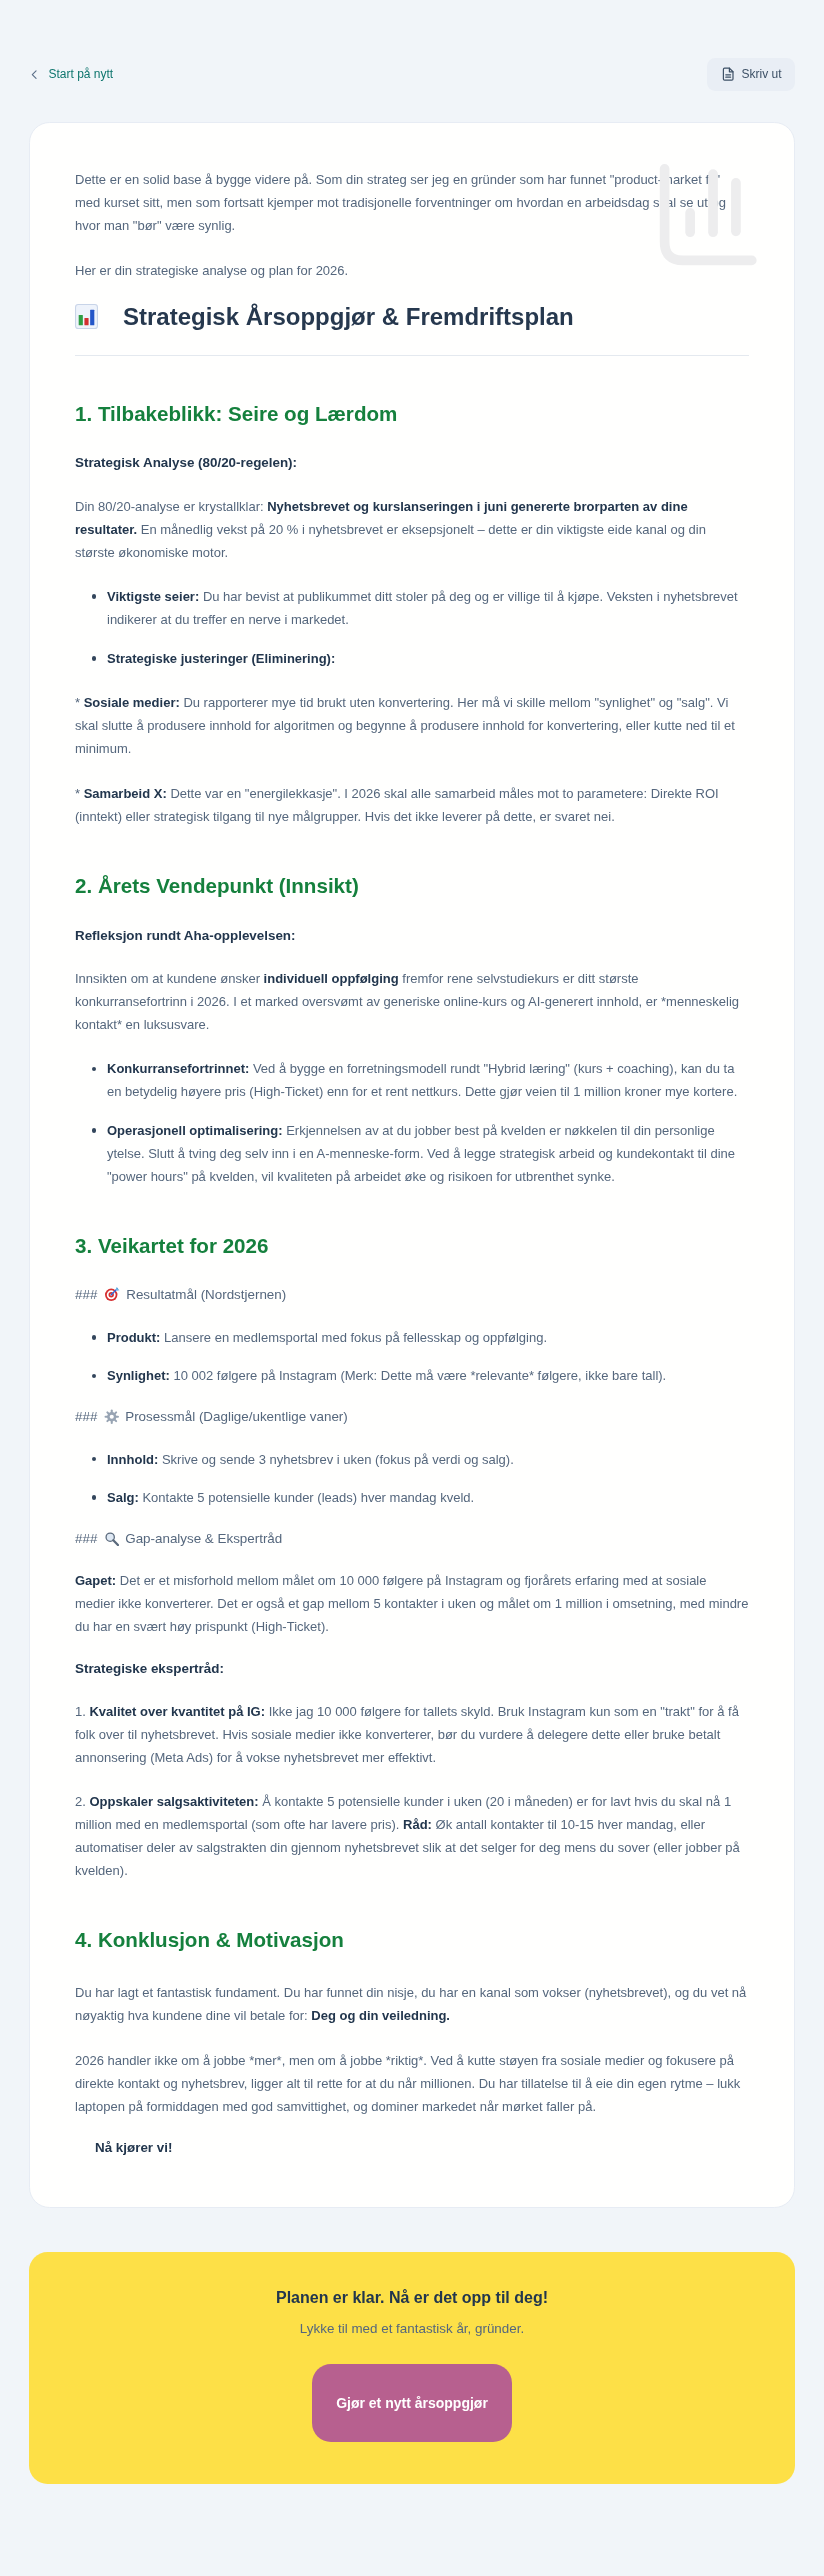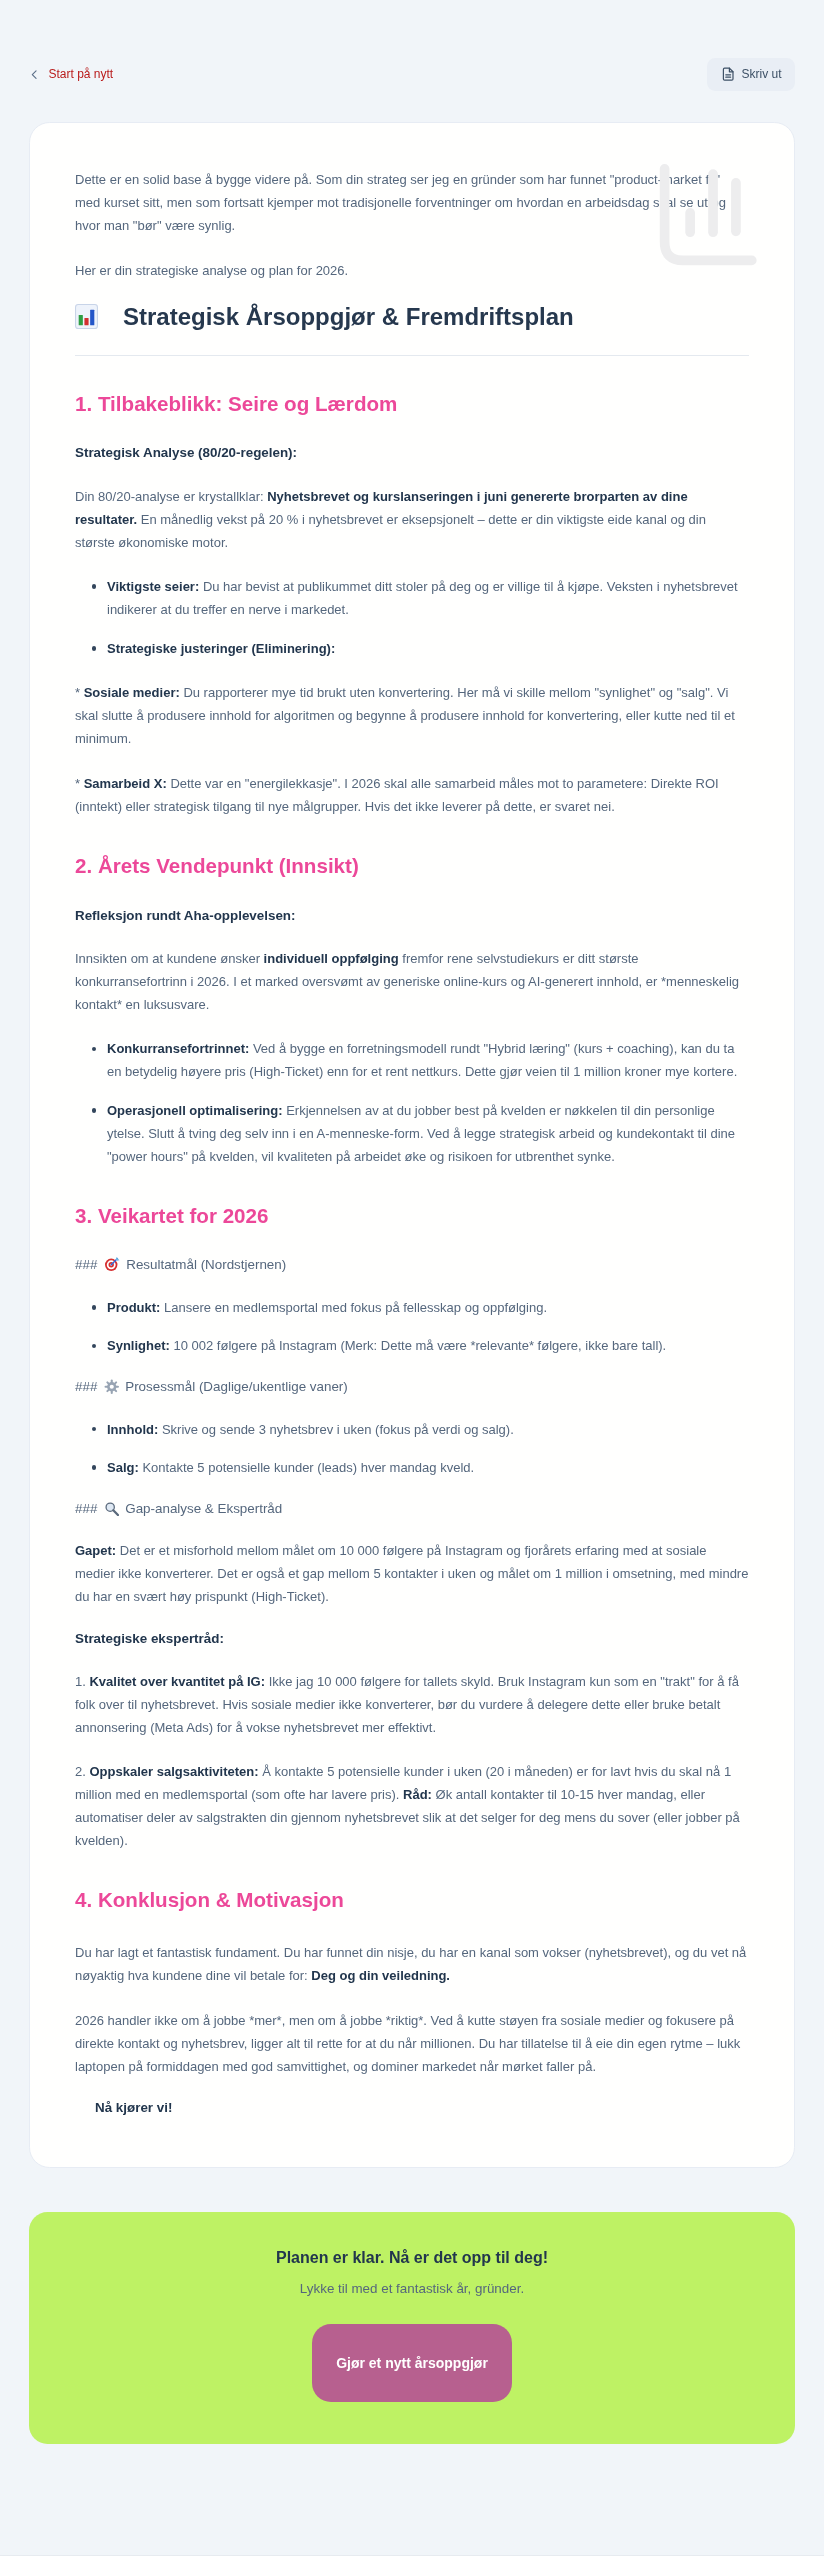--- a/index.html
+++ b/index.html
@@ -13,21 +13,21 @@
   
   .topbar {
     margin: 0 29px;
     padding-top: 58px;
     display: flex;
     align-items: center;
     justify-content: space-between;
   }
   .back-link {
     display: flex; align-items: center; gap: 8.2px;
-    font-size: 12px; color: #b91c1c; cursor: pointer;
+    font-size: 12px; color: #0f766e; cursor: pointer;
   }
   .print-btn {
     display: flex; align-items: center; gap: 6.7px;
     background: #e9eef5; border: none; border-radius: 8.2px;
     padding: 9.3px 13.4px; font-size: 12px; color: #3d5066;
     font-family: inherit; font-weight: 500; cursor: pointer;
   }
   
   .card {
     position: relative;
@@ -41,22 +41,22 @@
   .watermark { position: absolute; top: 37px; right: 35px; pointer-events: none; }
   .body-p { font-size: 13px; line-height: 23px; margin: 0 0 21.6px; color: #55677d; }
   .body-p strong, .bullets strong { color: #22364d; }
   .doc-title {
     display: flex; align-items: center; gap: 25px;
     margin: 7.2px 0 0; font-size: 24px; font-weight: 700;
     color: #26384e; line-height: 1.15;
   }
   .divider { border: none; border-top: 1px solid #e4e9ef; margin: 24px 0 0; }
   .section-h {
-    font-size: 20.6px; font-weight: 700; color: #ec4899;
-    margin: 36px 0 28px; line-height: 1.2;
+    font-size: 20.6px; font-weight: 700; color: #15803d;
+    margin: 46px 0 28px; line-height: 1.2;
   }
   .lead {
     font-size: 13.4px; font-weight: 700; color: #22364d;
     margin: 0 0 21.6px; line-height: 18.5px;
   }
   .lead.last { margin-bottom: 0; padding-left: 20px; }
   ul.bullets { list-style: none; margin: 0 0 21.6px; padding: 0; }
   ul.bullets li {
     position: relative; padding-left: 32px; margin: 0 0 15.5px;
     font-size: 13px; line-height: 23px; color: #55677d;
@@ -65,21 +65,21 @@
     content: ""; position: absolute; left: 16.5px; top: 9.3px;
     width: 4.6px; height: 4.6px; border-radius: 50%; background: #33465c;
   }
   .subhead {
     display: flex; align-items: center; gap: 6.2px;
     font-size: 13.4px; color: #55677d; margin: 4.1px 0 23px;
   }
   
   .cta {
     margin: 44px 29px 0;
-    background: #bef264;
+    background: #fde047;
     border-radius: 18.5px;
     padding: 37px 31px 42px;
     text-align: center;
   }
   .cta-title { font-size: 16px; font-weight: 700; color: #22364d; margin: 0 0 14.4px; }
   .cta-sub { font-size: 13.4px; color: #55677d; margin: 0 0 28px; }
   .cta-btn {
     background: #b7608f; color: #ffffff; border: none; border-radius: 19px;
     padding: 31px 24px; font-size: 14px; font-weight: 700;
     font-family: inherit; cursor: pointer;

